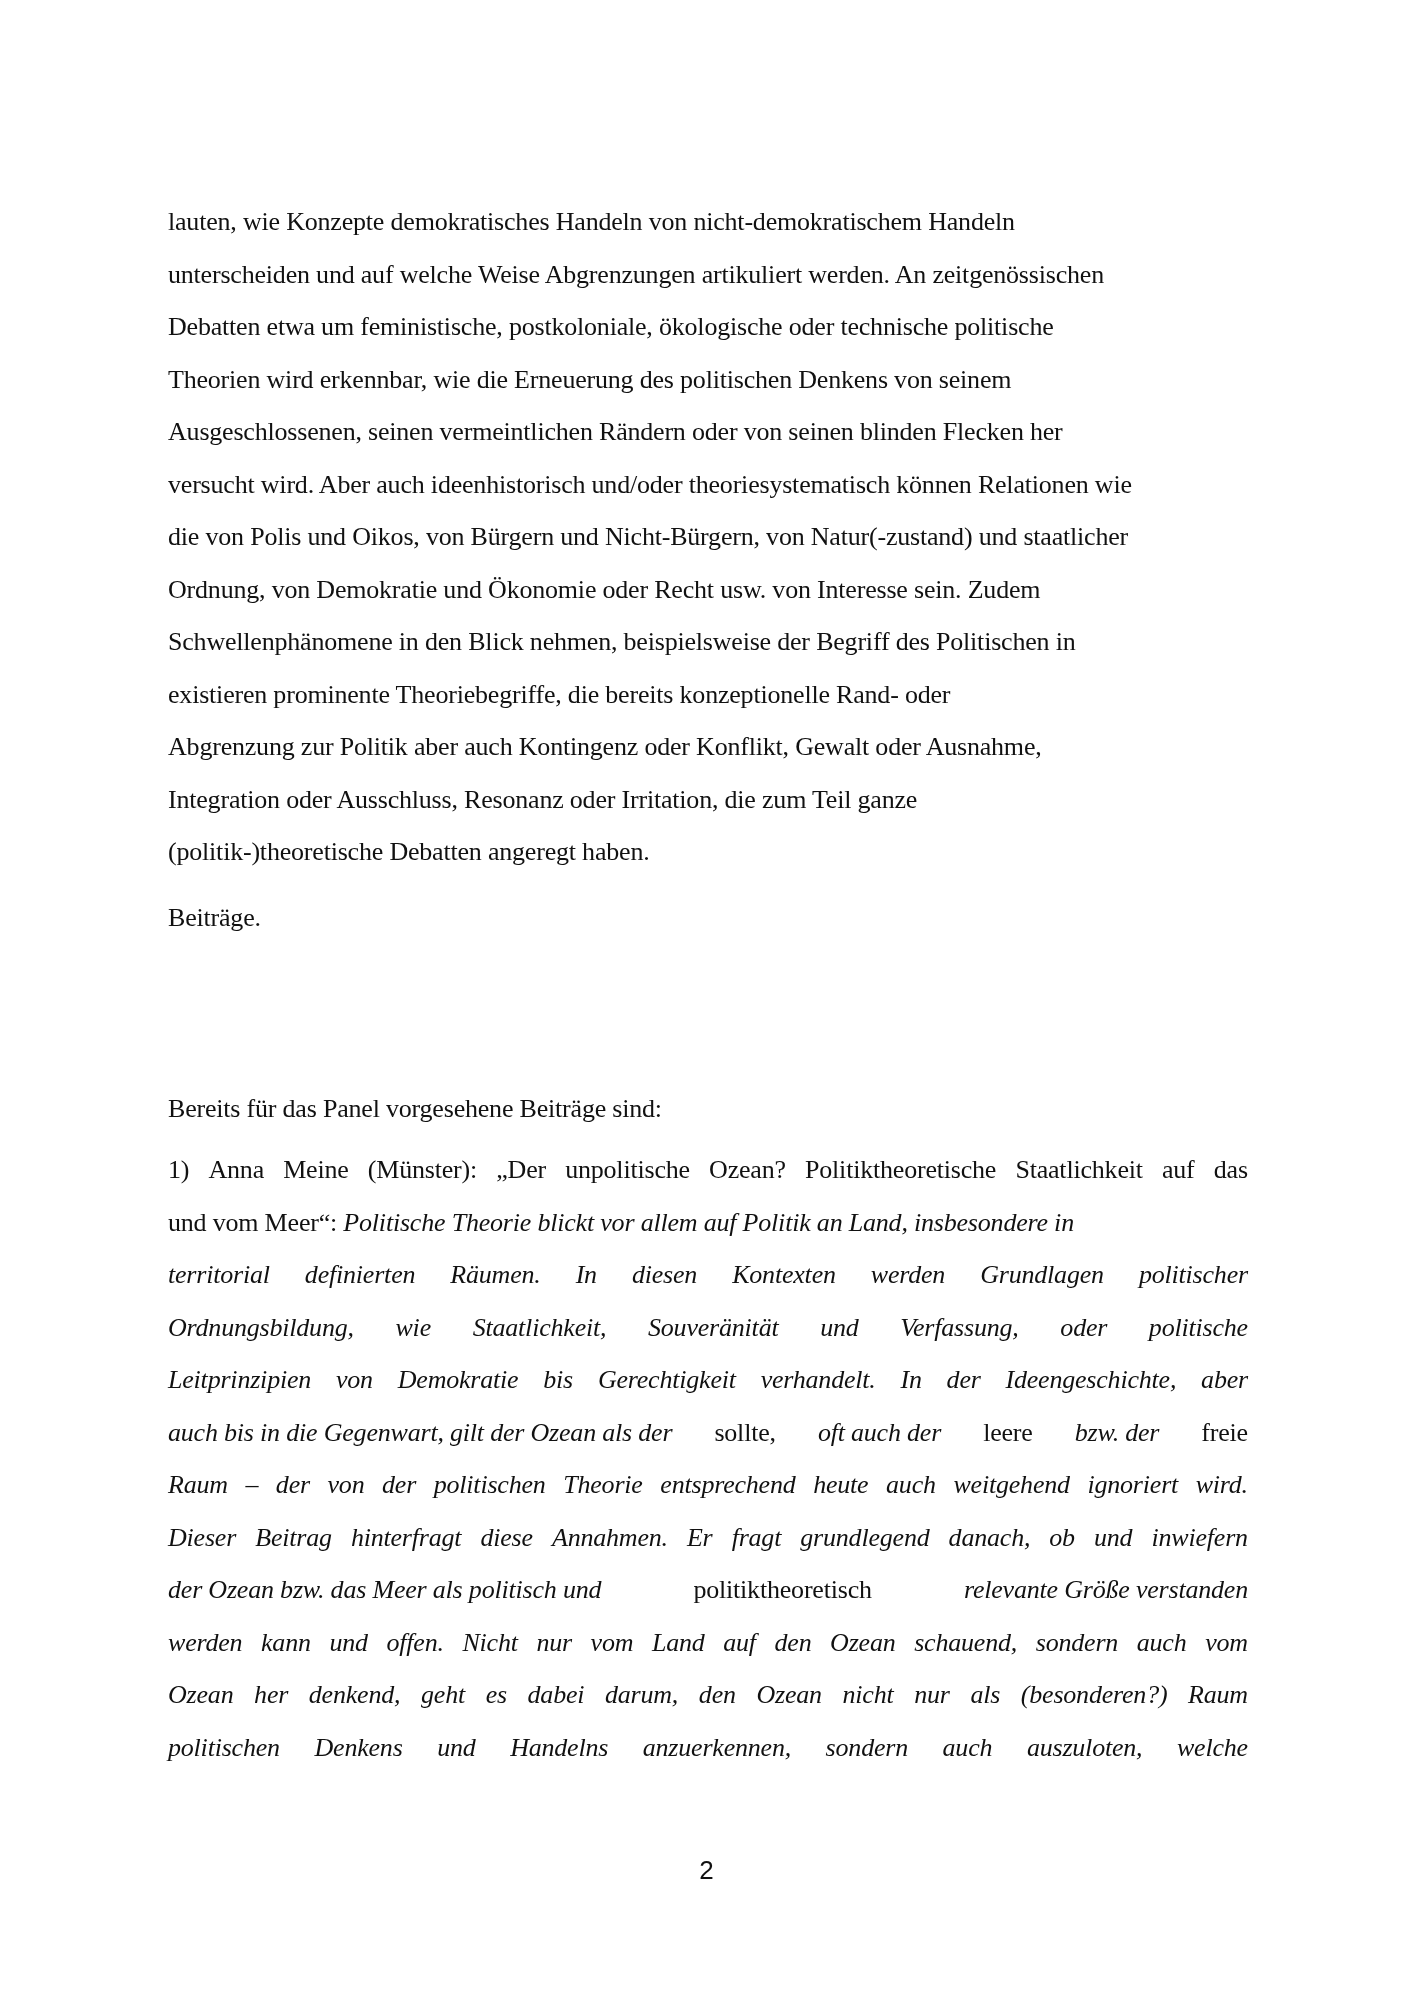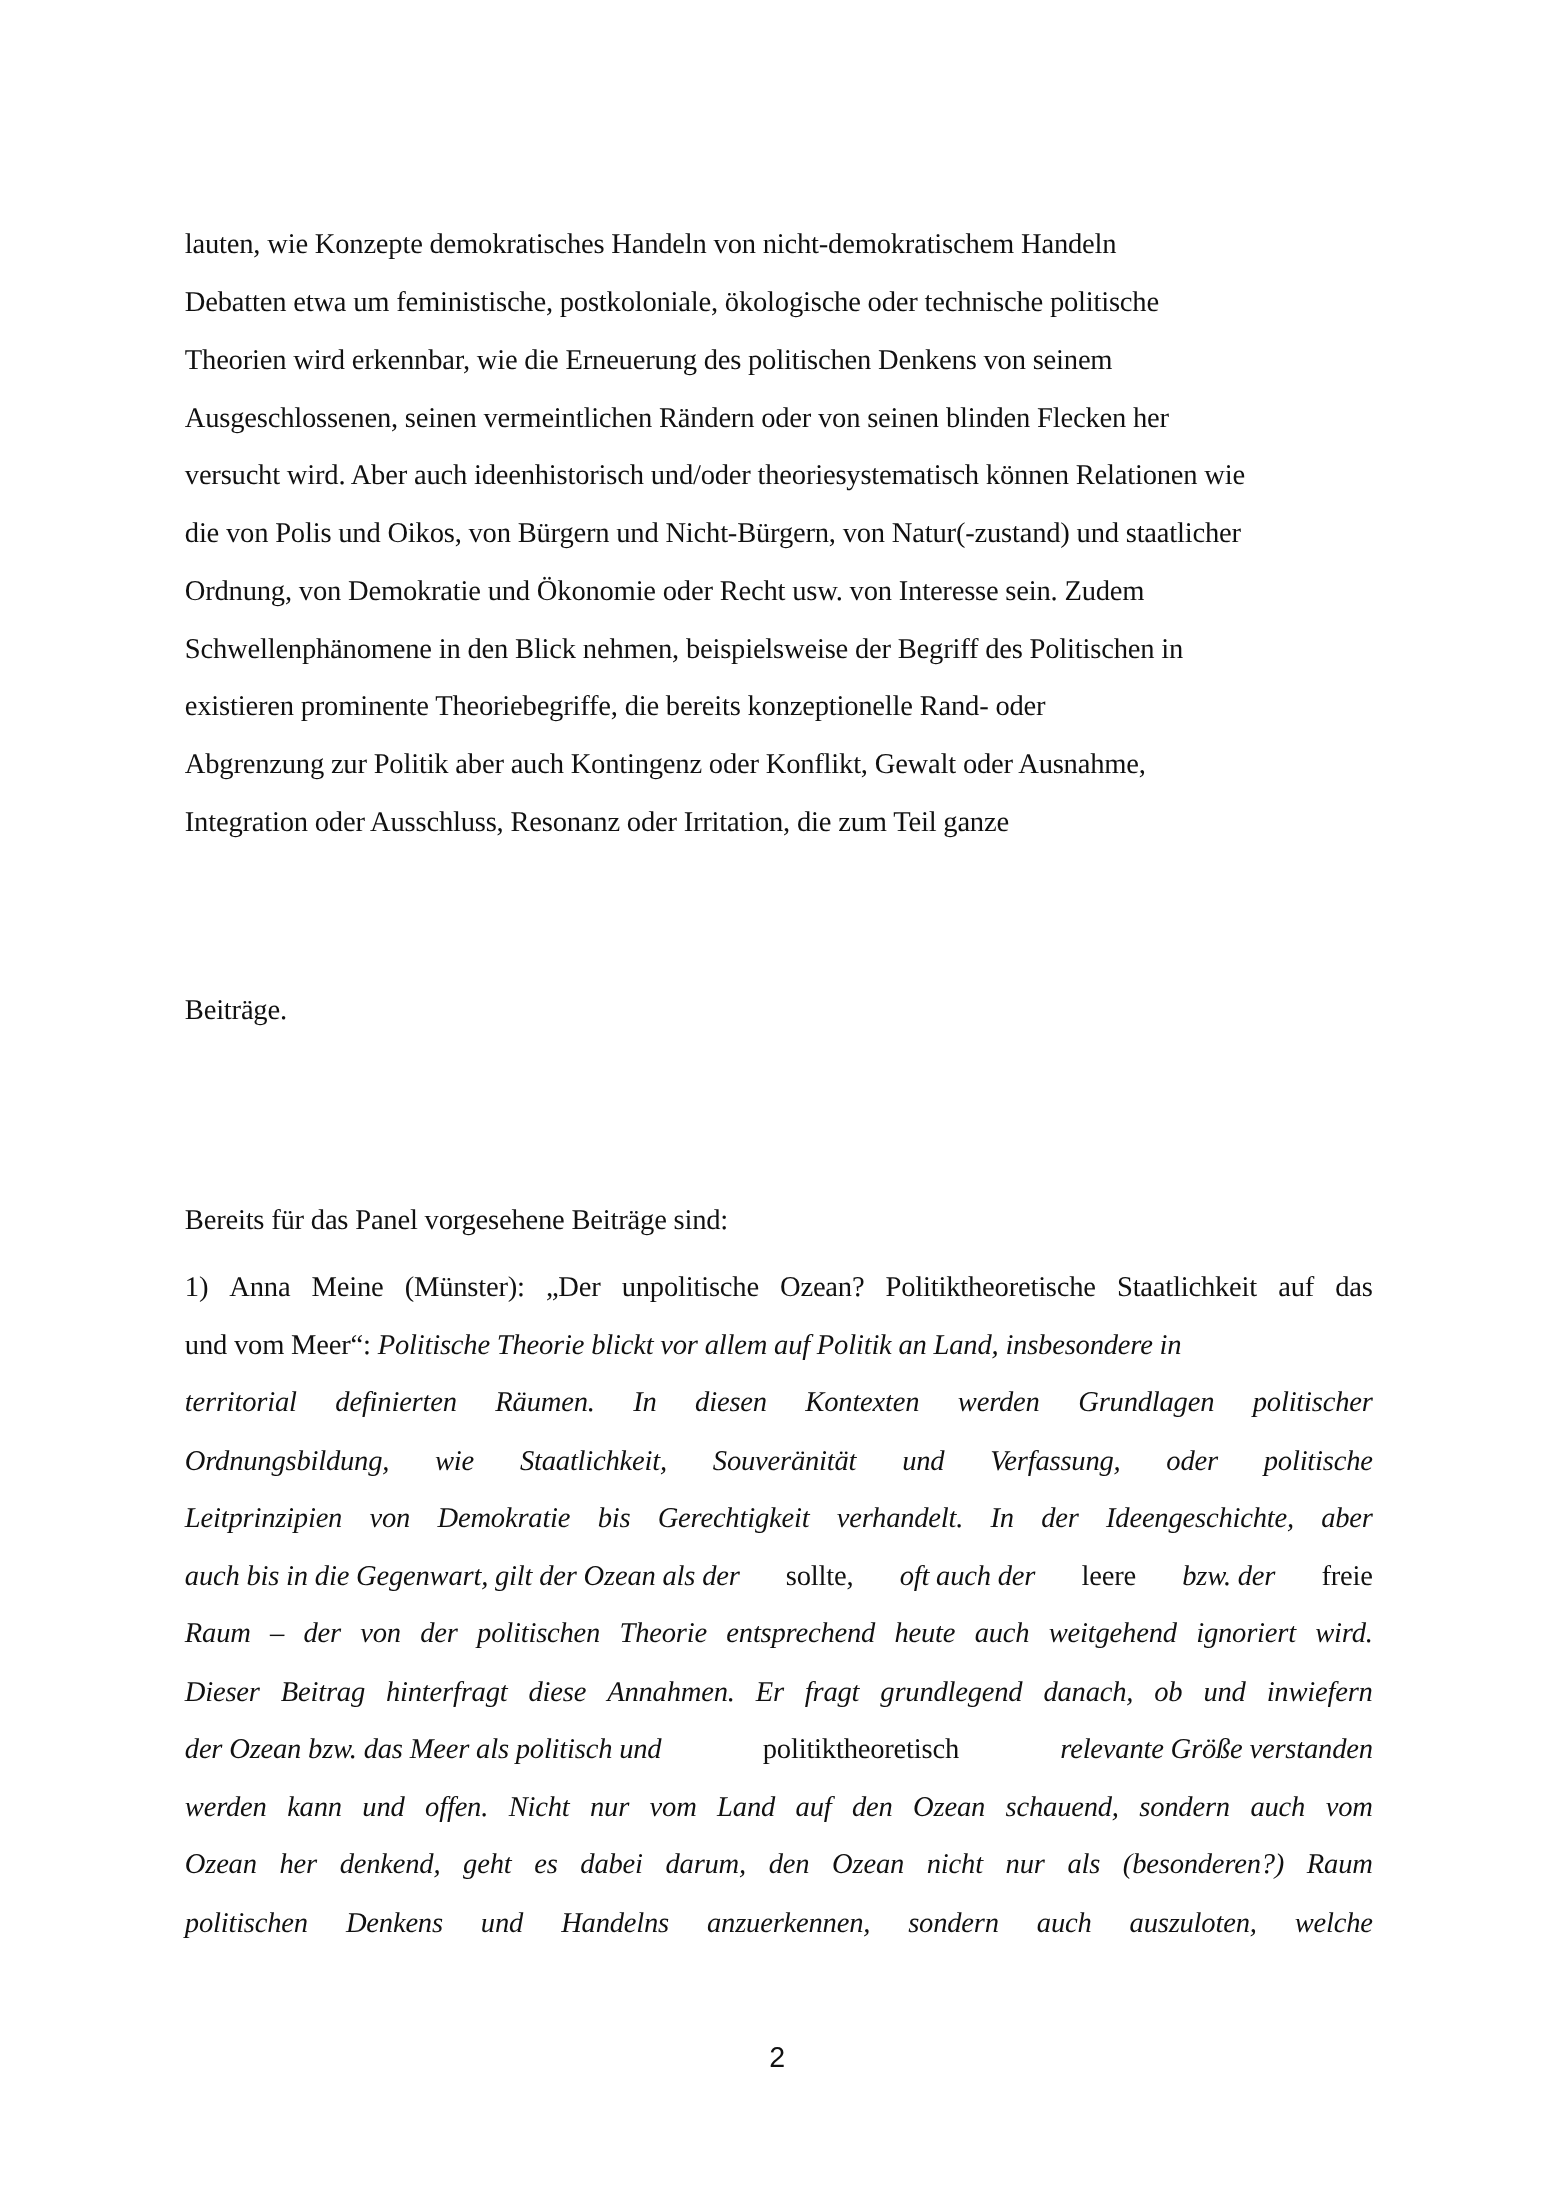--- a/index.html
+++ b/index.html
@@ -23,30 +23,32 @@
       font-family: "Liberation Sans", sans-serif; font-size: 26px; color: #111111;
     }
   </style>
 </head>
 <body>
 
 <div class="page">
 
   <div class="text-block" style="top:196px;">
     <div class="line">lauten, wie Konzepte demokratisches Handeln von nicht-demokratischem Handeln</div>
+    <div class="line">unterscheiden und auf welche Weise Abgrenzungen artikuliert werden. An zeitgenössischen</div>
     <div class="line">Debatten etwa um feministische, postkoloniale, ökologische oder technische politische</div>
     <div class="line">Theorien wird erkennbar, wie die Erneuerung des politischen Denkens von seinem</div>
     <div class="line">Ausgeschlossenen, seinen vermeintlichen Rändern oder von seinen blinden Flecken her</div>
     <div class="line">versucht wird. Aber auch ideenhistorisch und/oder theoriesystematisch können Relationen wie</div>
     <div class="line">die von Polis und Oikos, von Bürgern und Nicht-Bürgern, von Natur(-zustand) und staatlicher</div>
     <div class="line">Ordnung, von Demokratie und Ökonomie oder Recht usw. von Interesse sein. Zudem</div>
     <div class="line">Schwellenphänomene in den Blick nehmen, beispielsweise der Begriff des Politischen in</div>
     <div class="line">existieren prominente Theoriebegriffe, die bereits konzeptionelle Rand- oder</div>
     <div class="line">Abgrenzung zur Politik aber auch Kontingenz oder Konflikt, Gewalt oder Ausnahme,</div>
     <div class="line">Integration oder Ausschluss, Resonanz oder Irritation, die zum Teil ganze</div>
+    <div class="line">(politik-)theoretische Debatten angeregt haben.</div>
   </div>
 
   <div class="text-block" style="top:892px;">
     <div class="line">Beiträge.</div>
   </div>
 
   <div class="text-block" style="top:1083px;">
     <div class="line">Bereits für das Panel vorgesehene Beiträge sind:</div>
   </div>
 

